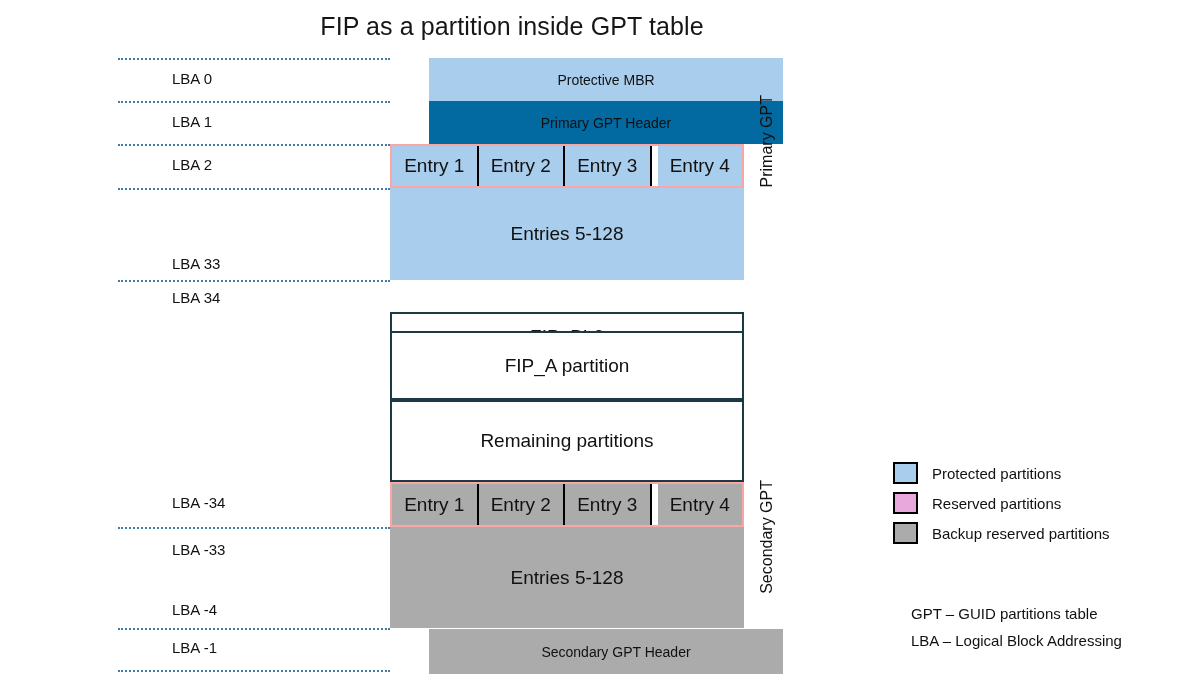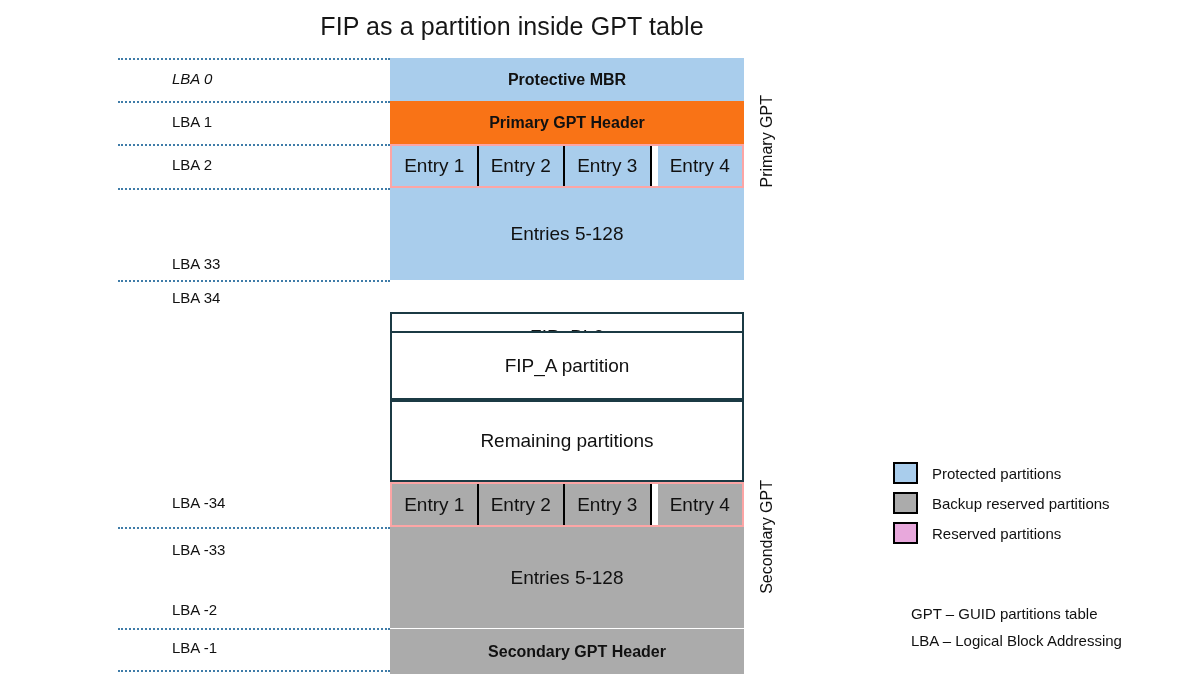--- a/index.html
+++ b/index.html
@@ -61,24 +61,24 @@
     left: 0;
     width: 354px;
     box-sizing: border-box;
     display: flex;
     align-items: center;
     justify-content: center;
     font-size: 19px;
     color: #111111;
   }
   .band.blue   { background: #a9cdec; }
-  .band.pink   { background: #f97316; }
+  .band.pink   { background: #0369a1; }
   .band.gray   { background: #ababab; }
   .band.white  { background: #ffffff; border: 2px solid #1b3a44; }
-  .band.bold   { font-weight: 700; font-size: 16px; }
+  .band.bold   { font-weight: 400; font-size: 14px; margin-left: 39px; }
 
   
   .entry-row {
     position: absolute;
     left: 0;
     width: 354px;
     box-sizing: border-box;
     display: flex;
     border: 2px solid #fca5a5;
   }
@@ -156,28 +156,28 @@
     <div class="guide-line" style="top: 101px;"></div>
     <div class="guide-line" style="top: 144px;"></div>
     <div class="guide-line" style="top: 188px;"></div>
     <div class="guide-line" style="top: 280px;"></div>
     <div class="guide-line" style="top: 527px;"></div>
     <div class="guide-line" style="top: 628px;"></div>
     <div class="guide-line" style="top: 670px;"></div>
   </div>
 
 <div id="lba-labels">
-    <div class="lba-label" style="top: 70px; font-style: italic;">LBA 0</div>
+    <div class="lba-label" style="top: 70px;">LBA 0</div>
     <div class="lba-label" style="top: 113px;">LBA 1</div>
     <div class="lba-label" style="top: 156px;">LBA 2</div>
     <div class="lba-label" style="top: 255px;">LBA 33</div>
     <div class="lba-label" style="top: 289px;">LBA 34</div>
     <div class="lba-label" style="top: 494px; text-align: center;">LBA -34</div>
     <div class="lba-label" style="top: 541px;">LBA -33</div>
-    <div class="lba-label" style="top: 601px;">LBA -2</div>
+    <div class="lba-label" style="top: 601px;">LBA -4</div>
     <div class="lba-label" style="top: 639px;">LBA -1</div>
   </div>
 
 <div id="diagram-column">
     <div class="band blue bold" style="top: 0px; height: 43px;">Protective MBR</div>
     <div class="band pink bold" style="top: 43px; height: 43px;">Primary GPT Header</div>
     <div class="band blue" style="top: 130px; height: 92px;">Entries 5-128</div>
     <div class="band white" style="top: 223px; height: 50px; margin-top: 31px;">FIP_BL2</div>
     <div class="band white" style="top: 273px; height: 69px;">FIP_A partition</div>
     <div class="band white" style="top: 342px; height: 82px;">Remaining partitions</div>
@@ -201,24 +201,24 @@
     <div class="side-label" style="top: 95px; left: 758px;">Primary GPT</div>
     <div class="side-label" style="top: 480px; left: 758px;">Secondary GPT</div>
   </div>
 
 <div id="legend">
     <div class="legend-row">
       <div class="legend-swatch" style="background: rgb(169, 205, 236);"></div>
       <div class="legend-text">Protected partitions</div>
     </div>
     <div class="legend-row">
+      <div class="legend-swatch" style="background: rgb(232, 168, 220);"></div>
+      <div class="legend-text">Reserved partitions</div>
+    </div>
+    <div class="legend-row">
       <div class="legend-swatch" style="background: rgb(171, 171, 171);"></div>
       <div class="legend-text">Backup reserved partitions</div>
-    </div>
-    <div class="legend-row">
-      <div class="legend-swatch" style="background: rgb(232, 168, 220);"></div>
-      <div class="legend-text">Reserved partitions</div>
     </div>
   </div>
 <div id="legend-abbrev">
     <div class="abbrev-line">GPT – GUID partitions table</div>
     <div class="abbrev-line">LBA – Logical Block Addressing</div>
   </div>
 
 </body></html>

